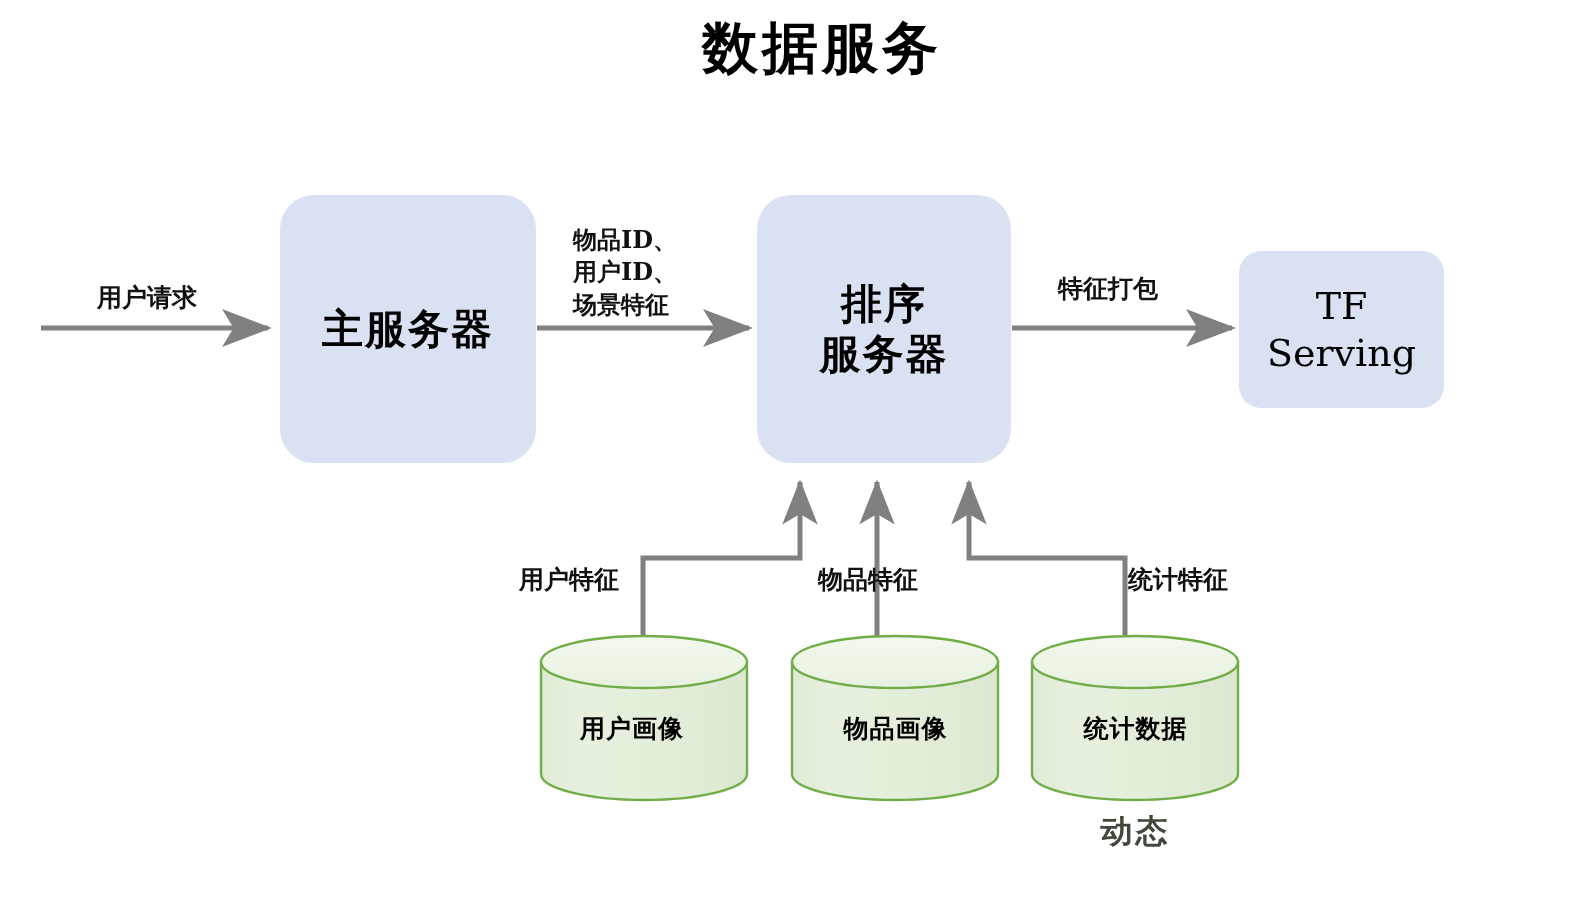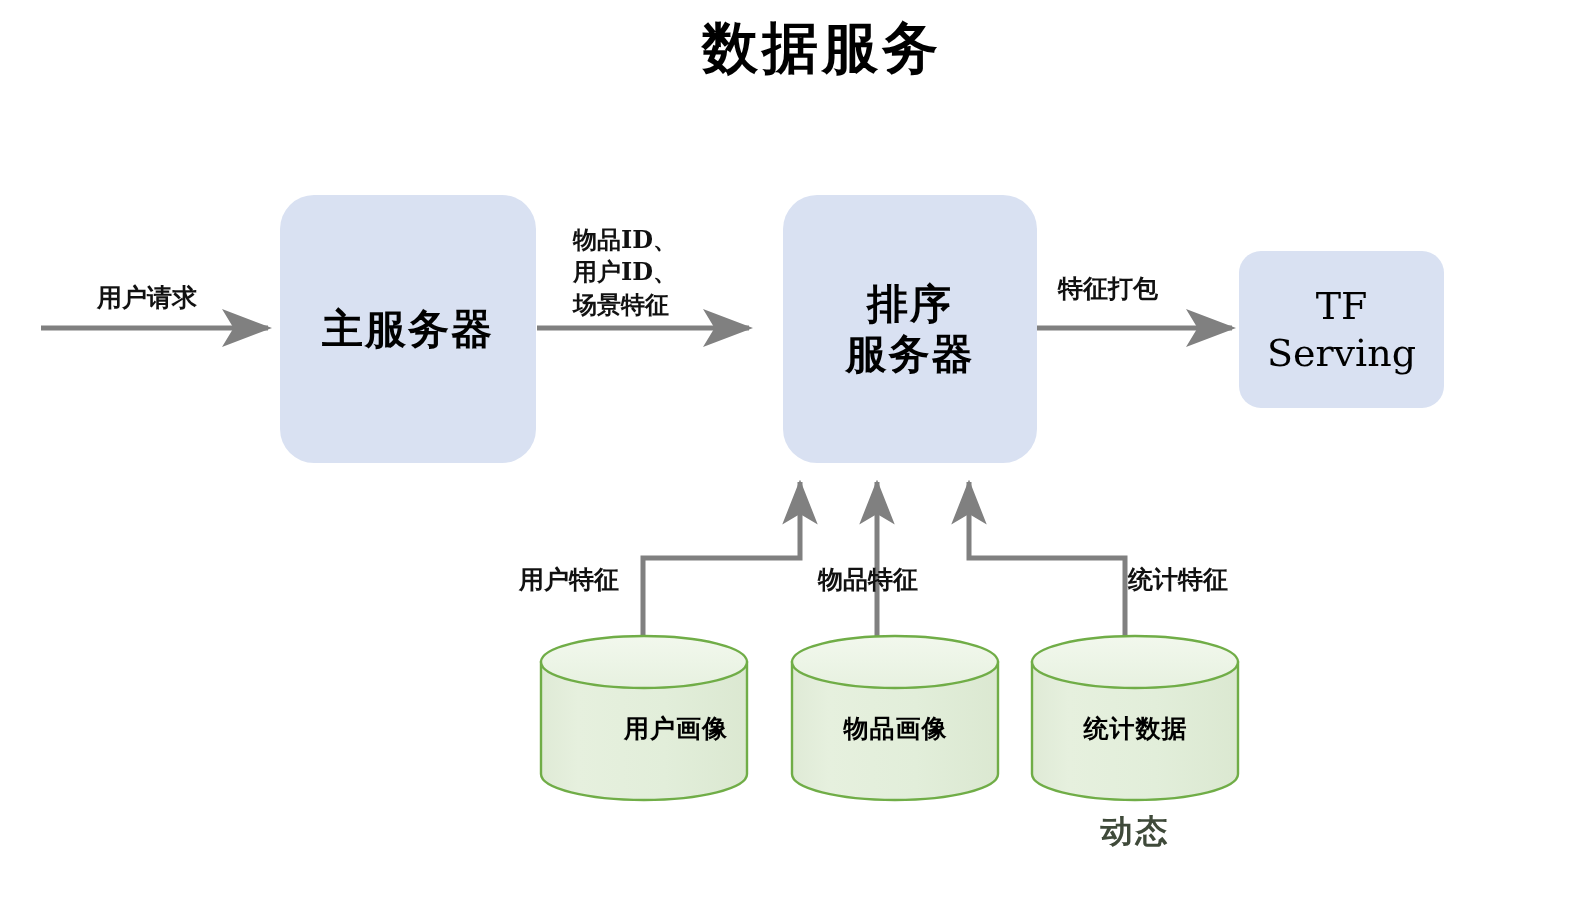--- a/index.html
+++ b/index.html
@@ -58,21 +58,21 @@
     box-sizing: border-box;
   }
   .proc-label {
     font-family: "DejaVu Serif", "Liberation Serif", serif;
     font-weight: bold;
     line-height: 1.22;
     white-space: pre-line;
   }
   #box-main-server { left: 280px; top: 195px; width: 256px; height: 268px; }
   #box-main-server .proc-label { font-size: 41px; letter-spacing: 2px; }
-  #box-rank-server { left: 757px; top: 195px; width: 254px; height: 268px; margin-left: 26px; }
+  #box-rank-server { left: 757px; top: 195px; width: 254px; height: 268px; }
   #box-rank-server .proc-label { font-size: 41px; letter-spacing: 2px; }
   #box-tf-serving  { left: 1239px; top: 251px; width: 205px; height: 157px; border-radius: 22px; }
   #box-tf-serving .proc-label {
     font-size: 38px;
     font-weight: normal;
     letter-spacing: 0px;
     font-family: "DejaVu Serif", "Liberation Serif", serif;
   }
 
   
@@ -96,21 +96,21 @@
   
   .cyl-label {
     position: absolute;
     font-family: "DejaVu Serif", "Liberation Serif", serif;
     font-weight: bold;
     font-size: 25px;
     color: #000000;
     text-align: center;
     letter-spacing: 1px;
   }
-  #cyl-label-1 { left: 564px;  top: 712px; width: 224px; }
+  #cyl-label-1 { left: 520px;  top: 712px; width: 224px; }
   #cyl-label-2 { left: 791px;  top: 712px; width: 209px; }
   #cyl-label-3 { left: 1031px; top: 712px; width: 209px; }
 
   .cyl-caption {
     position: absolute;
     font-family: "DejaVu Serif", "Liberation Serif", serif;
     font-weight: bold;
     font-size: 32px;
     color: #3f4a3a;
     text-align: center;

